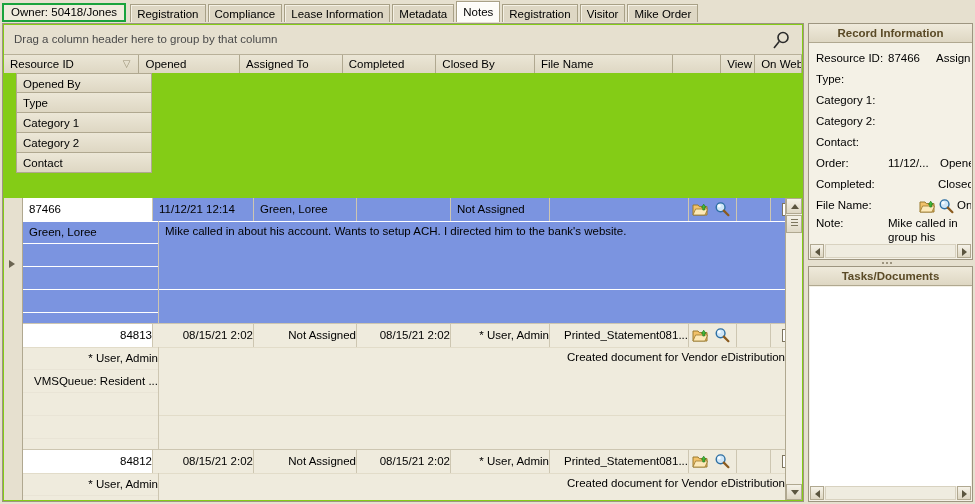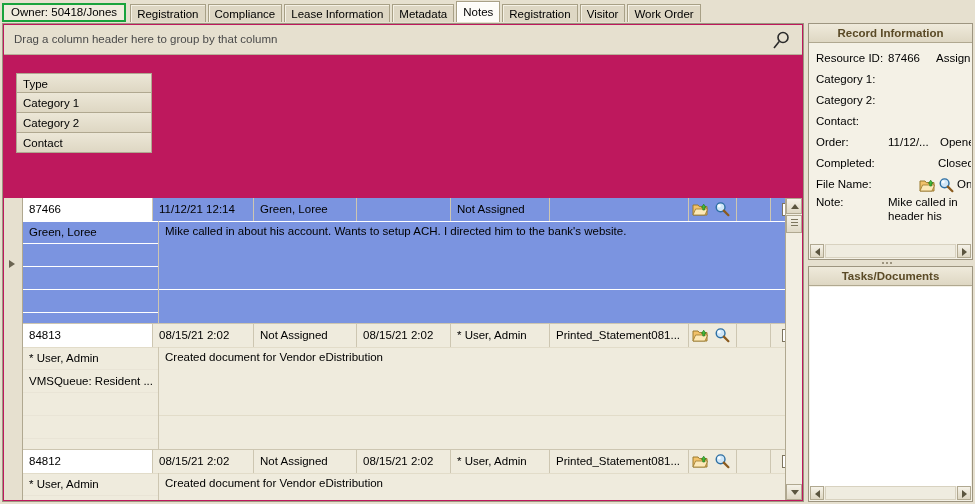--- a/index.html
+++ b/index.html
@@ -30,21 +30,21 @@
     box-shadow:none;font-size:11.5px;
   }
   .tab.active{
     background:#fdfcf8;height:21px;line-height:20px;
     border-color:#a8a086;box-shadow:inset 1px 1px 0 #fff;
   }
 
   
   .gridpane{
     position:absolute;left:2px;top:23px;width:802px;height:479px;
-    background:#be185d;border:1px solid #9d9madd;
+    background:#84cc16;border:1px solid #9d9madd;
     border:1px solid #9d9580;box-sizing:border-box;padding-left:24px;
   }
   .grouppanel{
     position:absolute;left:1px;top:1px;right:1px;height:30px;
     background:#e6e0cf;border-bottom:1px solid #b8b099;
     box-sizing:border-box;
   }
   .grouptext{
     position:absolute;left:10px;top:8px;font-size:11.5px;color:#4a4a4a;
   }
@@ -120,21 +120,21 @@
     position:absolute;left:0;top:17px;width:16px;height:18px;
     background:linear-gradient(#f5f2e8,#e0d9c6);border:1px solid #b0a890;
     box-sizing:border-box;
   }
   .sgrip{position:absolute;left:4px;top:6px;width:7px;height:1px;background:#7d765e;
          box-shadow:0 3px 0 #7d765e,0 -3px 0 #7d765e;}
 
   
   .rec{position:relative;box-sizing:border-box;border-bottom:1px solid #cdc6b1;}
   .rec.sel{background:#7b94e0;color:#000;}
-  .rec.norm{background:#efebdd;}
+  .rec.norm{background:#efebdd;text-align:right;}
   .rec .cells{position:relative;height:23px;}
   .cell{
     position:absolute;top:0;height:23px;line-height:23px;font-size:11.5px;
     padding-left:6px;box-sizing:border-box;white-space:nowrap;overflow:hidden;
     border-right:1px solid #cdc6b1;
   }
   .rec.sel .idcell{background:#fff;color:#000;}
   .rec.norm .idcell{background:#fff;}
   .sub{position:relative;}
   .subleft{
@@ -205,37 +205,52 @@
 
   <div class="tabstrip">
     <div class="tab owner">Owner:  50418/Jones</div>
     <div class="tab">Registration</div>
     <div class="tab">Compliance</div>
     <div class="tab">Lease Information</div>
     <div class="tab">Metadata</div>
     <div class="tab active">Notes</div>
     <div class="tab">Registration</div>
     <div class="tab">Visitor</div>
-    <div class="tab">Work Order</div>
+    <div class="tab">Mike Order</div>
   </div>
 
   <div class="gridpane">
 
     <div class="grouppanel">
       <div class="grouptext">Drag a column header here to group by that column</div>
       <div class="searchicon">
         <svg width="24" height="24" viewBox="0 0 24 24">
           <circle cx="13" cy="8.5" r="5" fill="none" stroke="#2a2a2a" stroke-width="1.6"></circle>
           <line x1="9.2" y1="12.4" x2="4" y2="19" stroke="#2a2a2a" stroke-width="1.6"></line>
         </svg>
       </div>
     </div>
 
+    <div class="colhead">
+      <div class="ch" style="width:136px">
+        <span>Resource ID</span>
+        <span class="sortglyph">▽</span>
+      </div>
+      <div class="ch" style="width:101px">Opened</div>
+      <div class="ch" style="width:103px">Assigned To</div>
+      <div class="ch" style="width:94px">Completed</div>
+      <div class="ch" style="width:99px">Closed By</div>
+      <div class="ch" style="width:139px">File Name</div>
+      <div class="ch" style="width:48px"></div>
+      <div class="ch" style="width:34px">View</div>
+      <div class="ch" style="width:47px">On Web</div>
+    </div>
 
     <div class="fieldpanel">
+      <div class="fieldrow">Opened By</div>
       <div class="fieldrow">Type</div>
       <div class="fieldrow">Category 1</div>
       <div class="fieldrow">Category 2</div>
       <div class="fieldrow">Contact</div>
     </div>
 
     <div class="dataarea">
 
       <div class="gutter">
         <div class="gutmark" style="top:62px"></div>
@@ -396,20 +411,24 @@
     <div class="panel" style="top:0;height:237px">
       <div class="ptitle">Record Information</div>
       <div class="pbody">
         <div class="ri">
           <div class="riline">
             <span class="rilabel">Resource ID:</span>
             <span class="rival" style="left:72px">87466</span>
             <span class="rival2" style="left:120px">Assigned</span>
           </div>
           <div class="riline">
+            <span class="rilabel">Type:</span>
+            <span class="rival" style="left:72px"></span>
+          </div>
+          <div class="riline">
             <span class="rilabel">Category 1:</span>
             <span class="rival" style="left:72px"></span>
           </div>
           <div class="riline">
             <span class="rilabel">Category 2:</span>
             <span class="rival" style="left:72px"></span>
           </div>
           <div class="riline">
             <span class="rilabel">Contact:</span>
             <span class="rival" style="left:72px"></span>
@@ -436,21 +455,21 @@
               <svg width="16" height="16" viewBox="0 0 16 16">
                 <circle cx="6.6" cy="6.3" r="4.4" fill="#cfe6f7" stroke="#2d6fa3" stroke-width="1.4"></circle>
                 <circle cx="5.2" cy="4.8" r="1.6" fill="#ffffff" opacity="0.85"></circle>
                 <line x1="9.8" y1="9.6" x2="14.4" y2="14.2" stroke="#8a5a1e" stroke-width="2.2" stroke-linecap="round"></line>
               </svg>
             </span>
             <span class="rival2" style="left:141px">On</span>
           </div>
           <div class="riline" style="height:30px;line-height:14px">
             <span class="rilabel" style="top:0">Note:</span>
-            <span style="position:absolute;left:72px;top:0;width:72px;white-space:normal;line-height:14px">Mike called in header his</span>
+            <span style="position:absolute;left:72px;top:0;width:72px;white-space:normal;line-height:14px">Mike called in group his</span>
           </div>
         </div>
       </div>
       <div class="hscroll">
         <div class="hbtn l">
             <span class="harrow l"></span>
           </div>
         <div class="htrack"></div>
         <div class="hbtn r">
             <span class="harrow r"></span>

